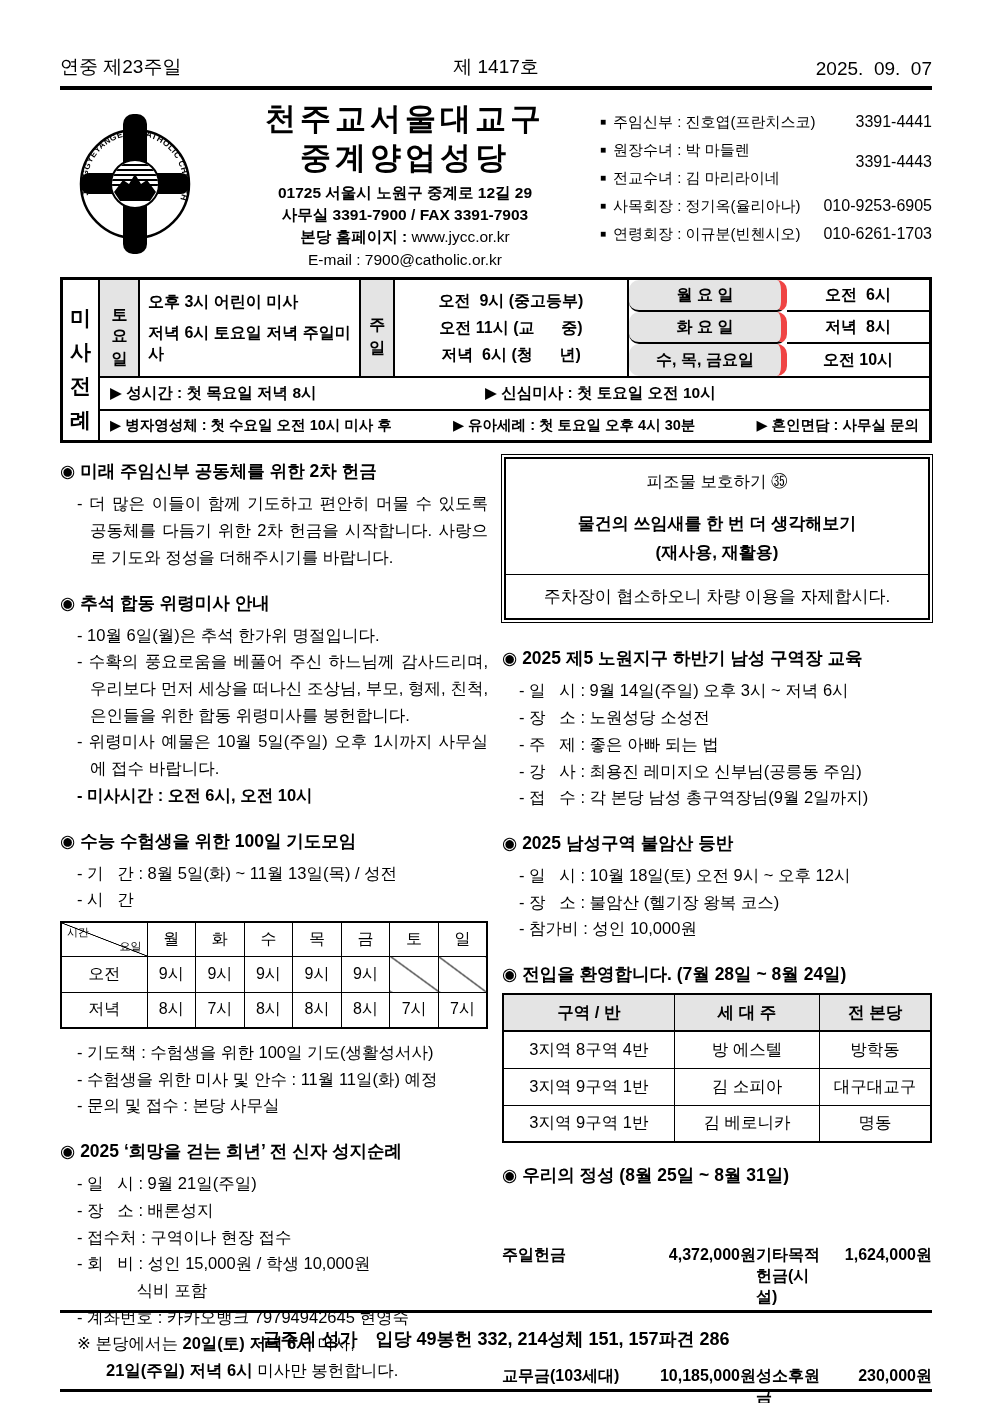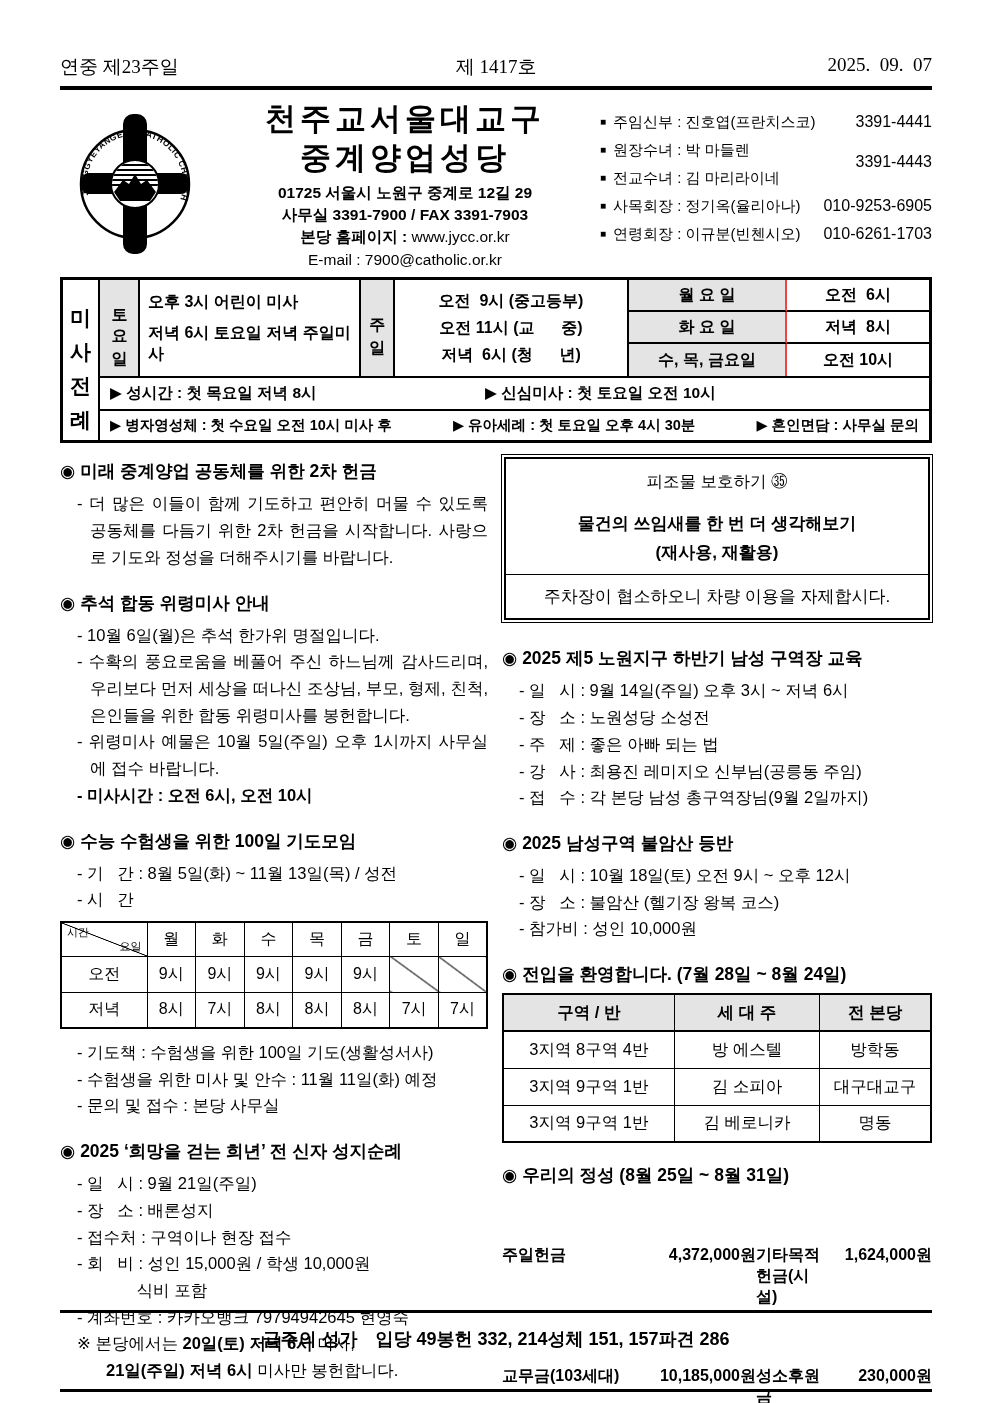--- a/index.html
+++ b/index.html
@@ -4,21 +4,21 @@
 <style>
   * { margin:0; padding:0; box-sizing:border-box; }
   html,body { background:#fff; }
   body {
     width:992px; height:1403px; position:relative; overflow:hidden;
     font-family:"Liberation Sans","DejaVu Sans",sans-serif; color:#000;
   }
   .page { position:absolute; inset:0; padding:54px 60px 0; }
 
   
-  .top-row { display:flex; align-items:flex-start; border-bottom:4px solid #000; padding-bottom:6px; font-size:19px;font-family:Liberation Serif, serif; }
+  .top-row { display:flex; align-items:flex-end; border-bottom:4px solid #000; padding-bottom:6px; font-size:19px; }
   .top-row .l { flex:1; text-align:left; }
   .top-row .c { flex:1; text-align:center; }
   .top-row .r { flex:1; text-align:right; white-space:pre-wrap; }
 
   
   .masthead { display:flex; margin-top:8px; }
   .logo-wrap { width:150px; flex:0 0 150px; display:flex; align-items:flex-start; justify-content:center; padding-top:6px; }
   .mast-mid { flex:1; text-align:center; padding-top:2px; }
   .mast-title { font-size:31px; font-weight:900; letter-spacing:4px; line-height:1.25; }
   .mast-addr { font-size:15.5px; font-weight:bold; line-height:1.45; margin-top:4px; }
@@ -40,21 +40,21 @@
   .cell:last-child { border-right:none; }
   .gray { background:#e4e4e4; }
   .vcell { display:flex; align-items:center; justify-content:center; font-weight:bold; font-size:16px;
            writing-mode:vertical-rl; text-orientation:upright; letter-spacing:5px; }
   .sat-lines { padding:10px 8px; font-weight:bold; font-size:16px; display:flex; flex-direction:column; justify-content:center; gap:10px; white-space:pre-wrap; }
   .sun-lines { padding:6px 16px; font-weight:bold; font-size:16px; display:flex; flex-direction:column; justify-content:center; gap:6px; align-items:center; white-space:pre-wrap; }
   .wd-grid { display:grid; grid-template-columns:158px 1fr; }
   .wd-grid > div { border-bottom:2px solid #000; display:flex; align-items:center; justify-content:center;
                    font-weight:bold; font-size:16px; min-height:32px; white-space:pre-wrap; }
   .wd-grid > div:nth-last-child(-n+2) { border-bottom:none; }
-  .wd-day { border-right:2px solid #ef4444; }
+  .wd-day { border-right:6px solid #ef4444;border-radius:10px; }
   .mass-row2 { display:grid; grid-template-columns:375px 1fr; border-bottom:2px solid #000; padding:5px 10px; font-weight:bold; font-size:15.5px; }
   .mass-row3 { display:flex; justify-content:space-between; padding:5px 10px; font-weight:bold; font-size:14.5px; }
 
   
   .body-cols { display:flex; gap:14px; margin-top:10px; align-items:flex-start; }
   .col-left { width:428px; flex:0 0 428px; }
   .col-right { flex:1; }
 
   .section { margin-top:20px; }
   .section:first-child { margin-top:6px; }
@@ -209,21 +209,21 @@
         <span>▶ 혼인면담 : 사무실 문의</span>
       </div>
     </div>
   </div>
 
   <div class="body-cols">
 
     <div class="col-left">
 
       <div class="section">
-        <div class="sec-title">◉ 미래 중계양업 공동체를 위한 2차 헌금</div>
+        <div class="sec-title">◉ 미래 주임신부 공동체를 위한 2차 헌금</div>
         <div class="line">- 더 많은 이들이 함께 기도하고 편안히 머물 수 있도록 공동체를 다듬기 위한 2차 헌금을 시작합니다. 사랑으로 기도와 정성을 더해주시기를 바랍니다.</div>
       </div>
 
       <div class="section">
         <div class="sec-title">◉ 추석 합동 위령미사 안내</div>
         <div class="line">- 10월 6일(월)은 추석 한가위 명절입니다.</div>
         <div class="line">- 수확의 풍요로움을 베풀어 주신 하느님께 감사드리며, 우리보다 먼저 세상을 떠나신 조상님, 부모, 형제, 친척, 은인들을 위한 합동 위령미사를 봉헌합니다.</div>
         <div class="line">- 위령미사 예물은 10월 5일(주일) 오후 1시까지 사무실에 접수 바랍니다.</div>
         <div class="line b">- 미사시간 : 오전 6시, 오전 10시</div>
       </div>

